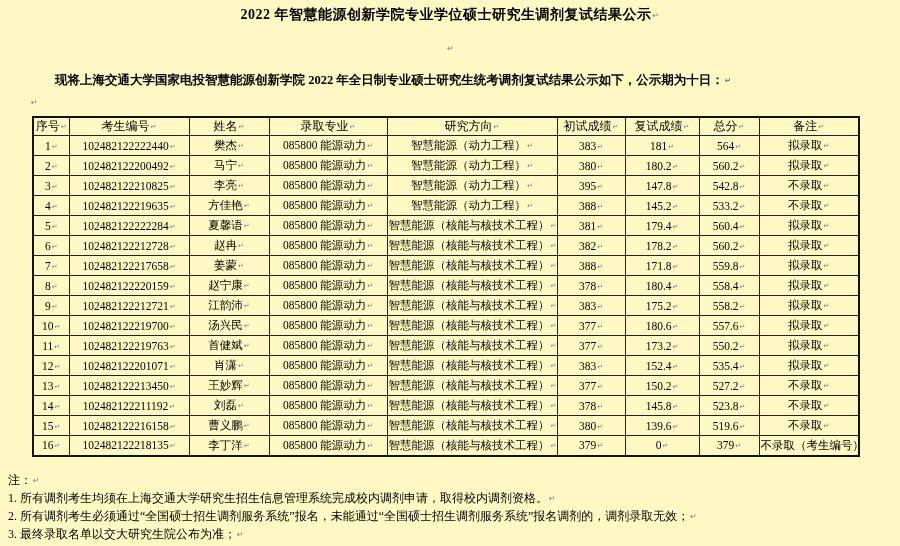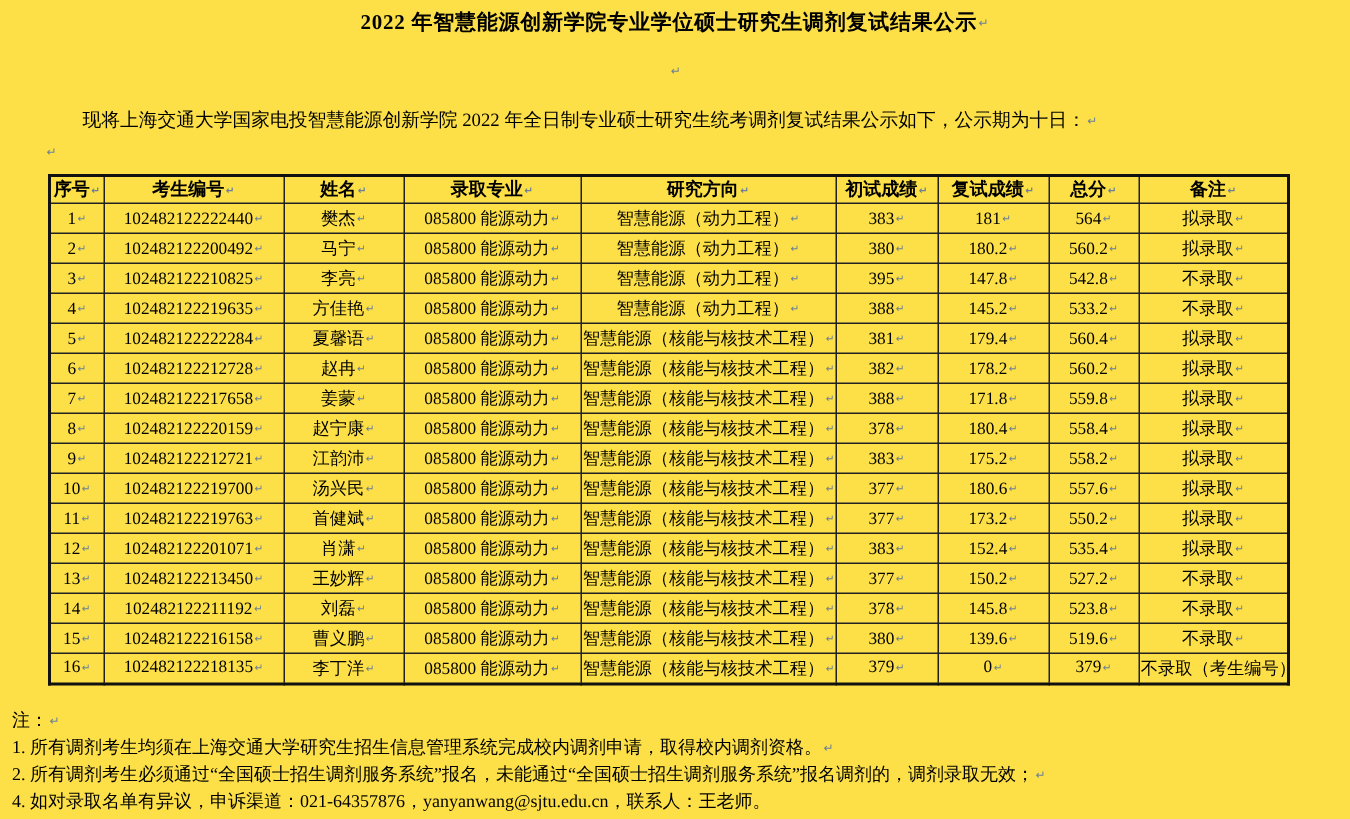--- a/index.html
+++ b/index.html
@@ -3,21 +3,21 @@
 <meta charset="utf-8">
 <style>
   * { margin: 0; padding: 0; box-sizing: border-box; }
   html, body {
     width: 900px; height: 546px;
     background: #ffffff;
     font-family: "Liberation Serif", "DejaVu Serif", serif;
     color: #000;
     overflow: hidden;
   }
-  .page { position: relative; width: 900px; height: 546px; background: #fde047; }
+  .page { position: relative; width: 900px; height: 546px; background: #fef9c3; }
 
   .doc-title {
     padding-top: 6px;
     text-align: center;
     font-size: 14px;
     font-weight: bold;
     letter-spacing: 0.5px;
   }
   .doc-title .mark { font-weight: normal; }
 
@@ -28,20 +28,21 @@
     margin-left: 1px;
     font-family: "DejaVu Sans", sans-serif;
   }
   .center-mark { text-align: center; margin-top: 14px; }
 
   .intro {
     margin: 16px 30px 0 30px;
     font-size: 12.5px;
     text-indent: 2em;
     line-height: 1.4;
+    font-weight: bold;
   }
   .left-mark { margin: 2px 0 0 30px; }
 
   table.results {
     margin: 6px 0 0 32px;
     border-collapse: collapse;
     table-layout: fixed;
     width: 826px;
     font-size: 11.5px;
   }
@@ -57,21 +58,21 @@
   table.results th, table.results td {
     border: 1px solid #222;
     text-align: center;
     vertical-align: middle;
     height: 20px;
     padding: 0 1px;
     white-space: nowrap;
     overflow: hidden;
   }
   table.results { border: 2px solid #111; }
-  table.results th { font-weight: bold; height: 19px; font-size: 12px; }
+  table.results th { font-weight: normal; height: 19px; font-size: 12px; }
   table.results td .mark, table.results th .mark { font-size: 7px; }
 
   .notes {
     margin: 14px 0 0 8px;
     font-size: 12px;
     line-height: 1.5;
   }
   .notes .note-line { white-space: nowrap; }
 </style>
 </head>
@@ -290,18 +291,19 @@
           <td>不录取（考生编号）</td>
         </tr>
       </tbody>
   </table>
 
   <div class="notes">
     <div class="note-line"><span>注：</span><span class="mark">↵</span></div>
     <div>
         <div class="note-line">1. 所有调剂考生均须在上海交通大学研究生招生信息管理系统完成校内调剂申请，取得校内调剂资格。<span class="mark">↵</span></div>
         <div class="note-line">2. 所有调剂考生必须通过“全国硕士招生调剂服务系统”报名，未能通过“全国硕士招生调剂服务系统”报名调剂的，调剂录取无效；<span class="mark">↵</span></div>
+        <div class="note-line">3. 最终录取名单以交大研究生院公布为准；<span class="mark">↵</span></div>
         <div class="note-line">4. 如对录取名单有异议，申诉渠道：021-64357876，yanyanwang@sjtu.edu.cn，联系人：王老师。</div>
       </div>
 
   </div>
 
 </div>
 
 </body></html>

